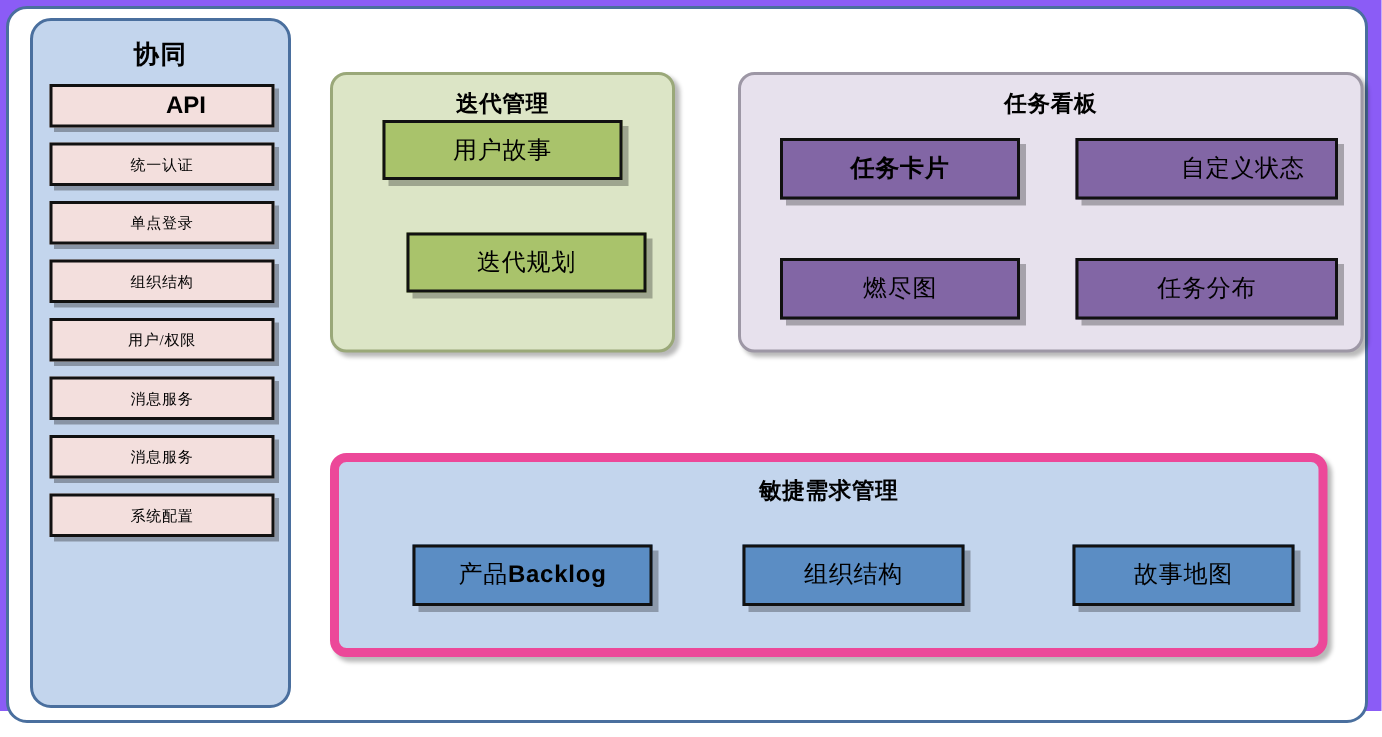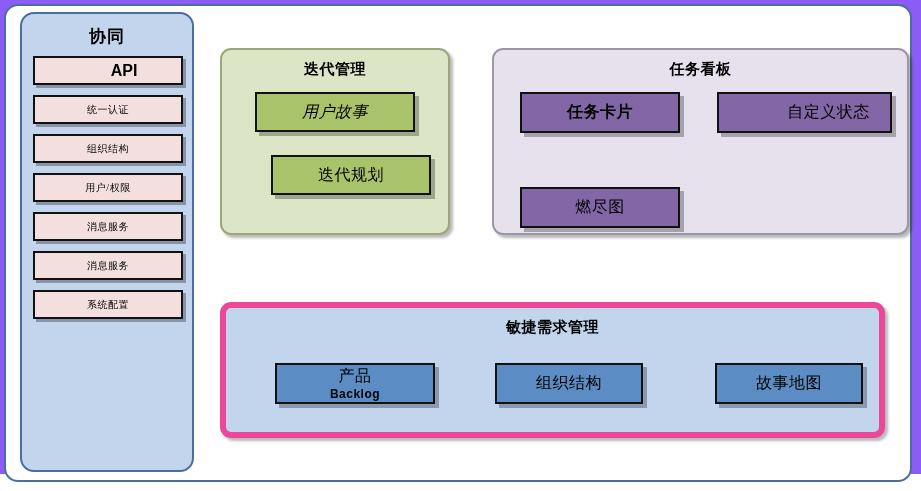--- a/index.html
+++ b/index.html
@@ -144,66 +144,68 @@
     align-items: center;
     justify-content: center;
     font-family: "Liberation Serif", serif;
     font-size: 16px;
     color: #000000;
     letter-spacing: 0.5px;
     white-space: nowrap;
   }
   .node.green { background: #a9c36b; }
   .node.purple { background: #8266a5; }
-  .node.blue { background: #5b8dc4; flex-direction: column; }
+  .node.blue { background: #5b8dc4; }
 
   .mixed-bold {
     font-family: "Liberation Sans", sans-serif;
     font-weight: bold;
-    font-size: 12px;
+    font-size: 16px;
   }
 </style>
 </head>
 <body>
 
 <div id="canvas">
 
   <div class="outer-frame"></div>
 
   <div class="sidebar">
     <div class="sidebar-title">协同</div>
 
     <div class="sidebar-items">
       <div class="side-item bold-sans">API</div>
       <div class="side-item">统一认证</div>
+      <div class="side-item">单点登录</div>
       <div class="side-item">组织结构</div>
       <div class="side-item">用户/权限</div>
       <div class="side-item">消息服务</div>
       <div class="side-item">消息服务</div>
       <div class="side-item">系统配置</div>
     </div>
   </div>
 
   <div class="group iteration">
     <div class="group-title">迭代管理</div>
 
-    <div class="node green" style="left:33px; top:42px; width:160px; height:40px;font-style:italic;">用户故事</div>
+    <div class="node green" style="left:33px; top:30px; width:160px; height:40px;">用户故事</div>
 
     <div class="node green" style="left:33px; top:105px; width:160px; height:40px;margin-left:16px;">迭代规划</div>
   </div>
 
   <div class="group taskboard">
     <div class="group-title">任务看板</div>
 
     <div class="node purple" style="left:26px; top:42px; width:160px; height:41px;font-weight:bold;">任务卡片</div>
 
     <div class="node purple" style="left:223px; top:42px; width:175px; height:41px;padding-left:48px;">自定义状态</div>
 
-    <div class="node purple" style="left:26px; top:137px; width:160px; height:41px;">燃尽图</div>
-
+    <div class="node purple" style="left:26px; top:122px; width:160px; height:41px;">燃尽图</div>
+
+    <div class="node purple" style="left:223px; top:122px; width:175px; height:41px;">任务分布</div>
   </div>
 
   <div class="group agile">
     <div class="group-title">敏捷需求管理</div>
 
     <div class="node blue" style="left:49px; top:55px; width:160px; height:41px;">
       <span>产品</span>
         <span class="mixed-bold">Backlog</span>
     </div>
 

